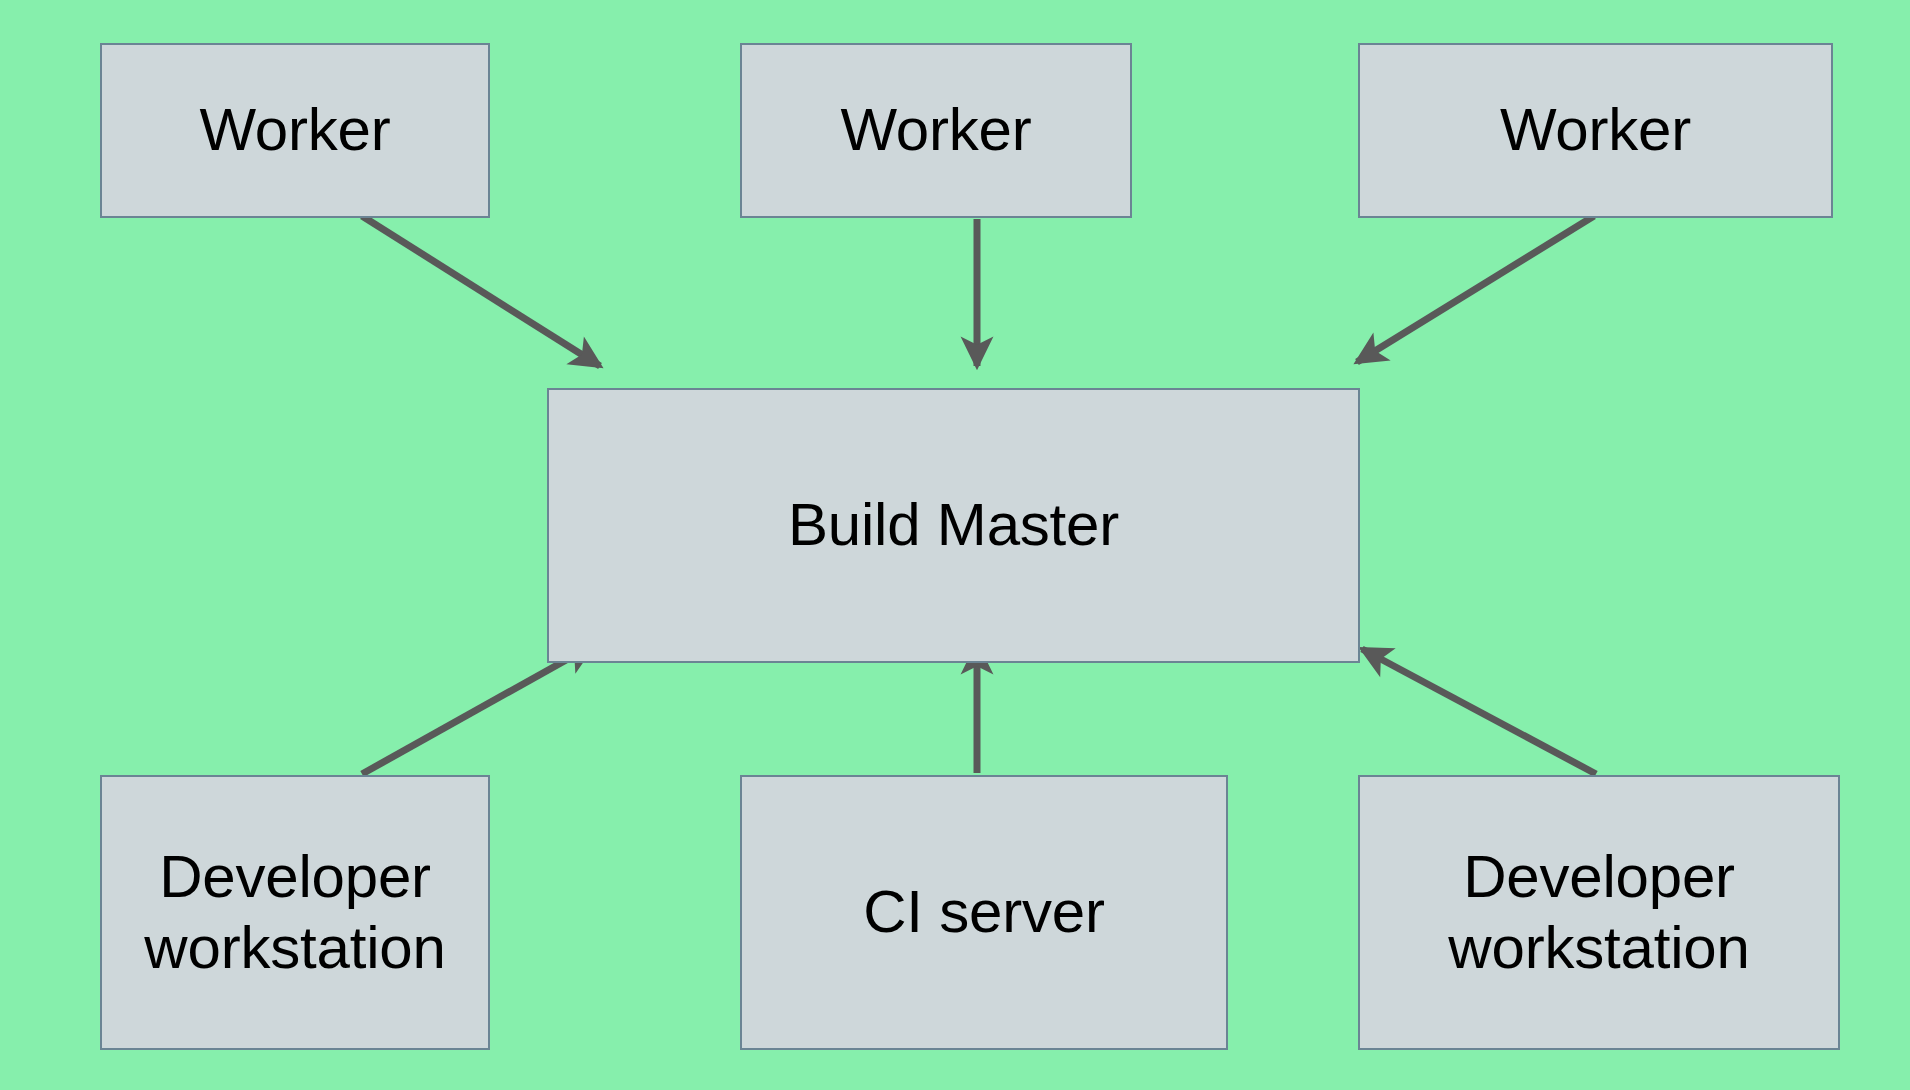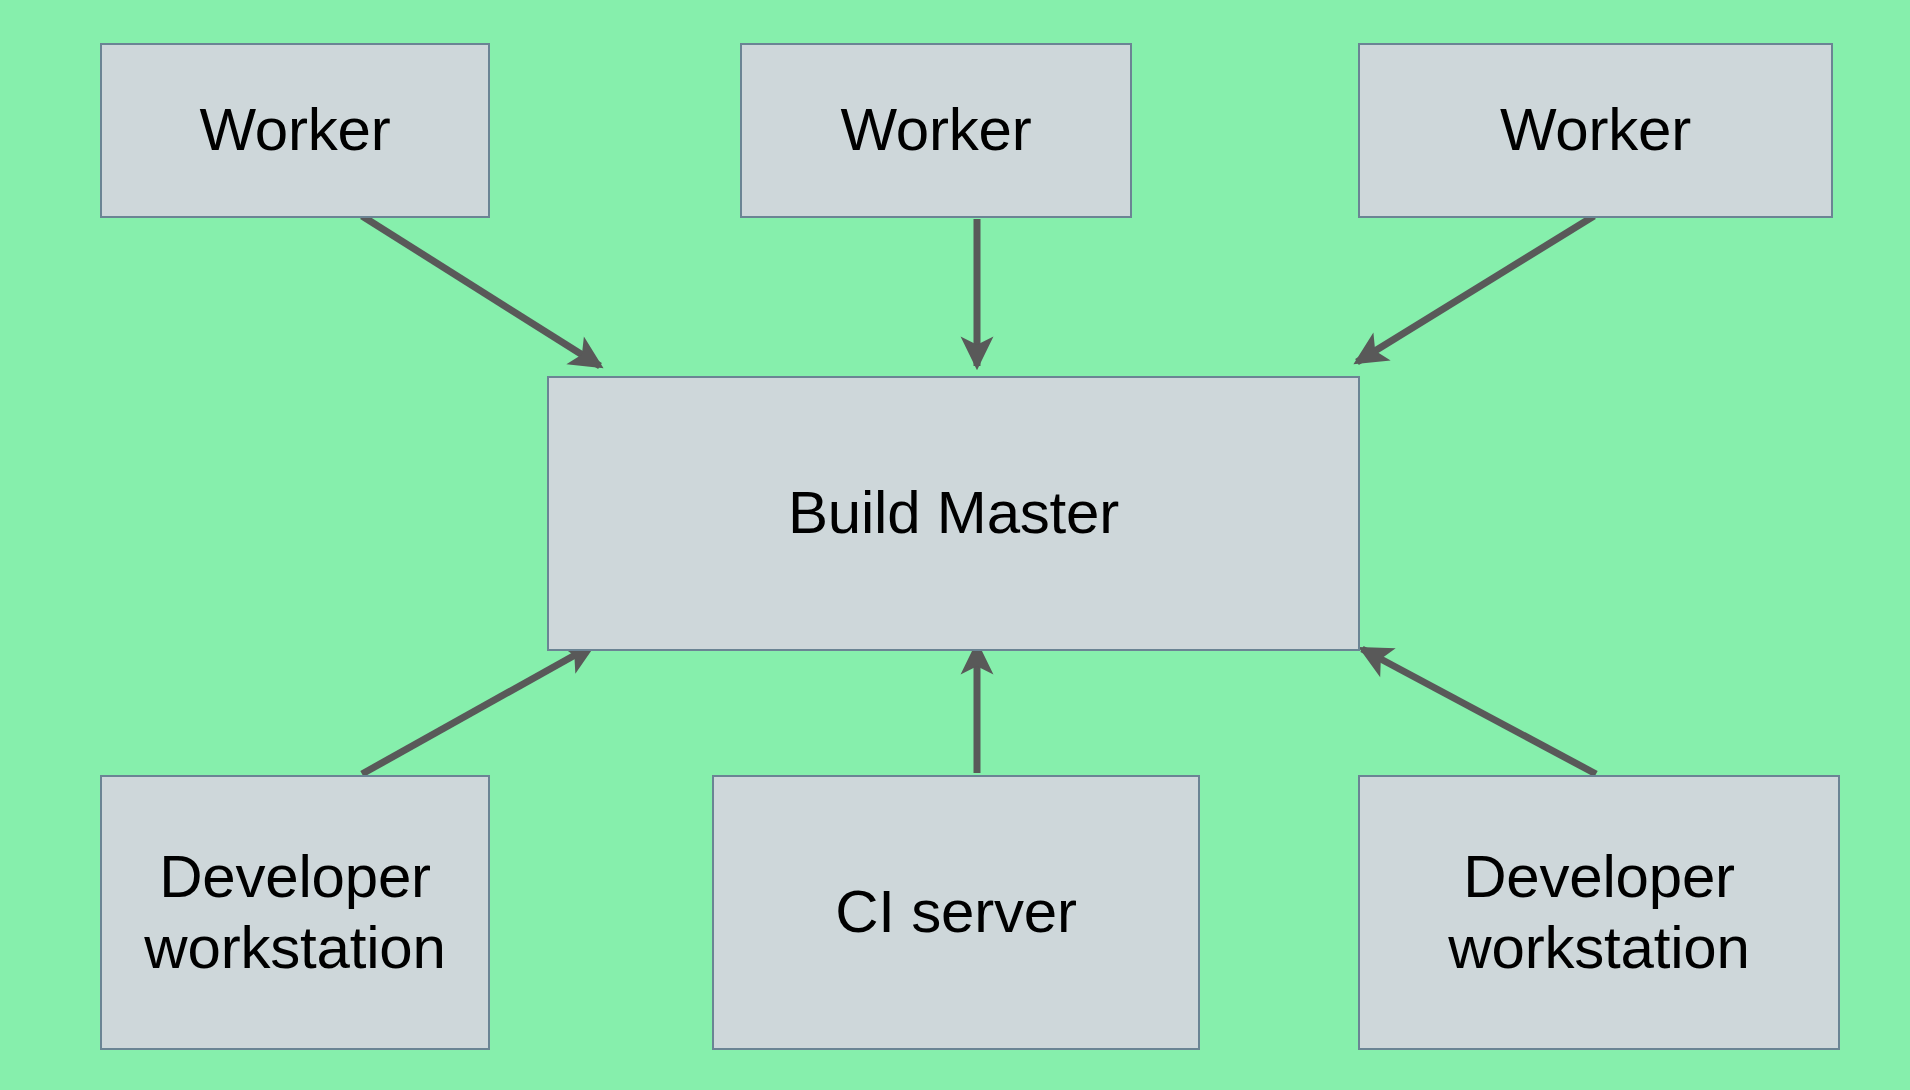--- a/index.html
+++ b/index.html
@@ -74,30 +74,30 @@
   </div>
 
   <div class="node" style="left:740px; top:43px; width:392px; height:175px;">
     <span class="node-label">Worker</span>
   </div>
 
   <div class="node" style="left:1358px; top:43px; width:475px; height:175px;">
     <span class="node-label">Worker</span>
   </div>
 
-  <div class="node" style="left:547px; top:376px; width:813px; height:275px;">
+  <div class="node" style="left:547px; top:388px; width:813px; height:275px;">
     <span class="node-label">Build Master</span>
   </div>
 
   <div class="node" style="left:100px; top:775px; width:390px; height:275px;">
     <span class="node-label">Developer
 workstation</span>
   </div>
 
-  <div class="node" style="left:712px; top:775px; width:488px; height:275px;">
+  <div class="node" style="left:740px; top:775px; width:488px; height:275px;">
     <span class="node-label">CI server</span>
   </div>
 
   <div class="node" style="left:1358px; top:775px; width:482px; height:275px;">
     <span class="node-label">Developer
 workstation</span>
   </div>
 
 </div>
 

